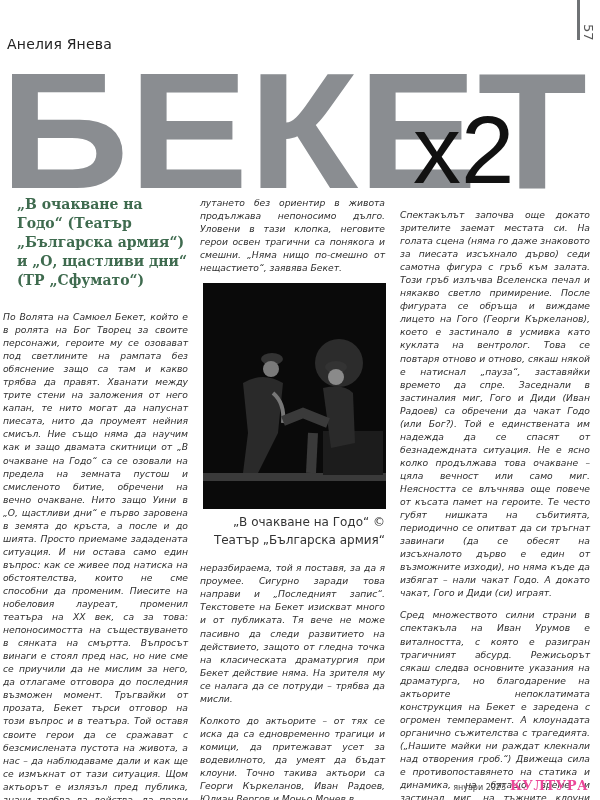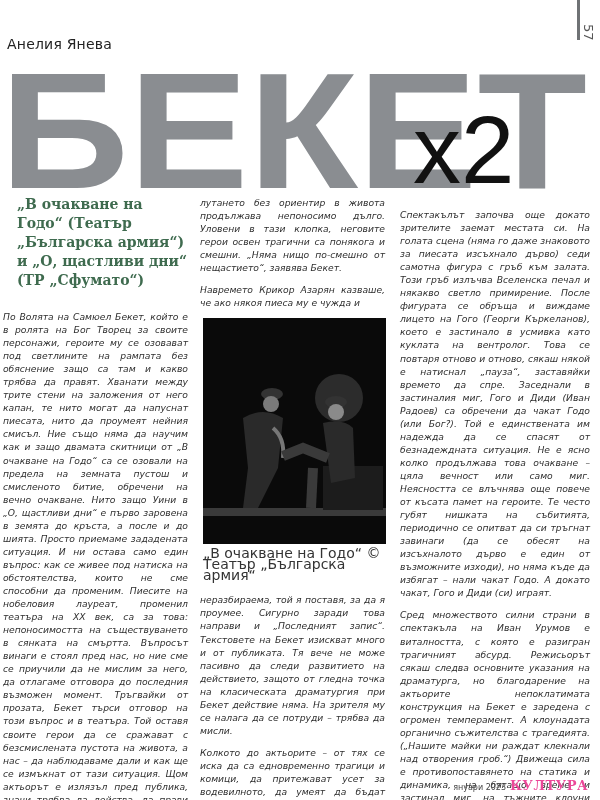--- a/index.html
+++ b/index.html
@@ -41,21 +41,21 @@
   .col3 { left: 400px; width: 190px; top: 208px; }
   .lead-head {
     font-family: "DejaVu Serif", serif; font-weight: bold; color: #3f6b4f;
     font-size: 14px; line-height: 19px; margin: 0 0 20px 14px; text-align: left;
   }
   .bold-serif { font-family: "DejaVu Serif", serif; font-weight: bold; color: #1f1f1f; }
   .photo {
     width: 183px; height: 226px; background: #0b0b0b; margin: 4px 0 4px 3px;
     position: relative; overflow: hidden;
   }
-  .caption { font-size: 14px; line-height: 11px; color: #333; margin: 0 0 12px 3px; text-align: left; }
+  .caption { font-size: 12px; line-height: 18px; color: #333; margin: 0 0 12px 3px; text-align: right; }
   .footer {
     position: absolute; right: 12px; top: 778px; display: flex; align-items: baseline; gap: 4px; justify-content: center;
   }
   .footer .date { font-size: 8px; color: #444; }
   .footer .brand {
     font-family: "DejaVu Serif", serif; font-weight: bold; font-size: 13px; color: #ec4899; letter-spacing: 0.5px;
   }
 </style>
 </head>
 <body>
@@ -68,21 +68,20 @@
 <div class="times-sign">x2</div>
 
 <div class="col col1">
   <div class="lead-head">„В очакване на Годо“ (Театър „Българска армия“) и „О, щастливи дни“ (ТР „Сфумато“)</div>
   <p>По Волята на Самюел Бекет, който е в ролята на Бог Творец за своите персонажи, героите му се озовават под светлините на рампата без обяснение защо са там и какво трябва да правят. Хванати между трите стени на заложения от него капан, те нито могат да напуснат пиесата, нито да проумеят нейния смисъл. Ние също няма да научим как и защо двамата скитници от „В очакване на Годо“ са се озовали на предела на земната пустош и смисленото битие, обречени на вечно очакване. Нито защо Уини в „О, щастливи дни“ е първо заровена в земята до кръста, а после и до шията. Просто приемаме зададената ситуация. И ни остава само един въпрос: как се живее под натиска на обстоятелства, които не сме способни да променим. Пиесите на нобеловия лауреат, променил театъра на XX век, са за това: непоносимостта на съществуването в сянката на смъртта. Въпросът винаги е стоял пред нас, но ние сме се приучили да не мислим за него, да отлагаме отговора до последния възможен момент. Тръгвайки от прозата, Бекет търси отговор на този въпрос и в театъра. Той оставя своите герои да се сражават с безсмислената пустота на живота, а нас – да наблюдаваме дали и как ще се измъкнат от тази ситуация. Щом актьорът е излязъл пред публика, значи трябва да действа, да прави нещо. Но ако е там и нищо не прави – това вече е манифест.</p>
 
 </div>
 
 <div class="col col2">
   <p>лутането без ориентир в живота продължава непоносимо дълго. Уловени в тази клопка, неговите герои освен трагични са понякога и смешни. „Няма нищо по-смешно от нещастието“, заявява Бекет.</p>
-  <p>Навремето Крикор Азарян казваше, че ако някоя пиеса му е чужда и</p>
   <div class="photo">
     <svg width="183" height="226" viewBox="0 0 183 226">
       <rect width="183" height="226" fill="#0a0a0a"></rect>
       <circle cx="136" cy="80" r="24" fill="#2c2c2c"></circle>
       <rect x="0" y="190" width="183" height="8" fill="#3a3a3a"></rect>
       <rect x="120" y="148" width="60" height="44" fill="#1c1c1c"></rect>
       <ellipse cx="69" cy="76" rx="11" ry="6" fill="#333"></ellipse>
       <circle cx="68" cy="86" r="8" fill="#7a7a7a"></circle>
       <path d="M40 100 Q60 88 80 100 L75 150 L55 190 L40 190 L45 150 Z" fill="#2a2a2a"></path>
       <path d="M70 110 Q82 120 80 140" stroke="#777" stroke-width="4" fill="none"></path>

